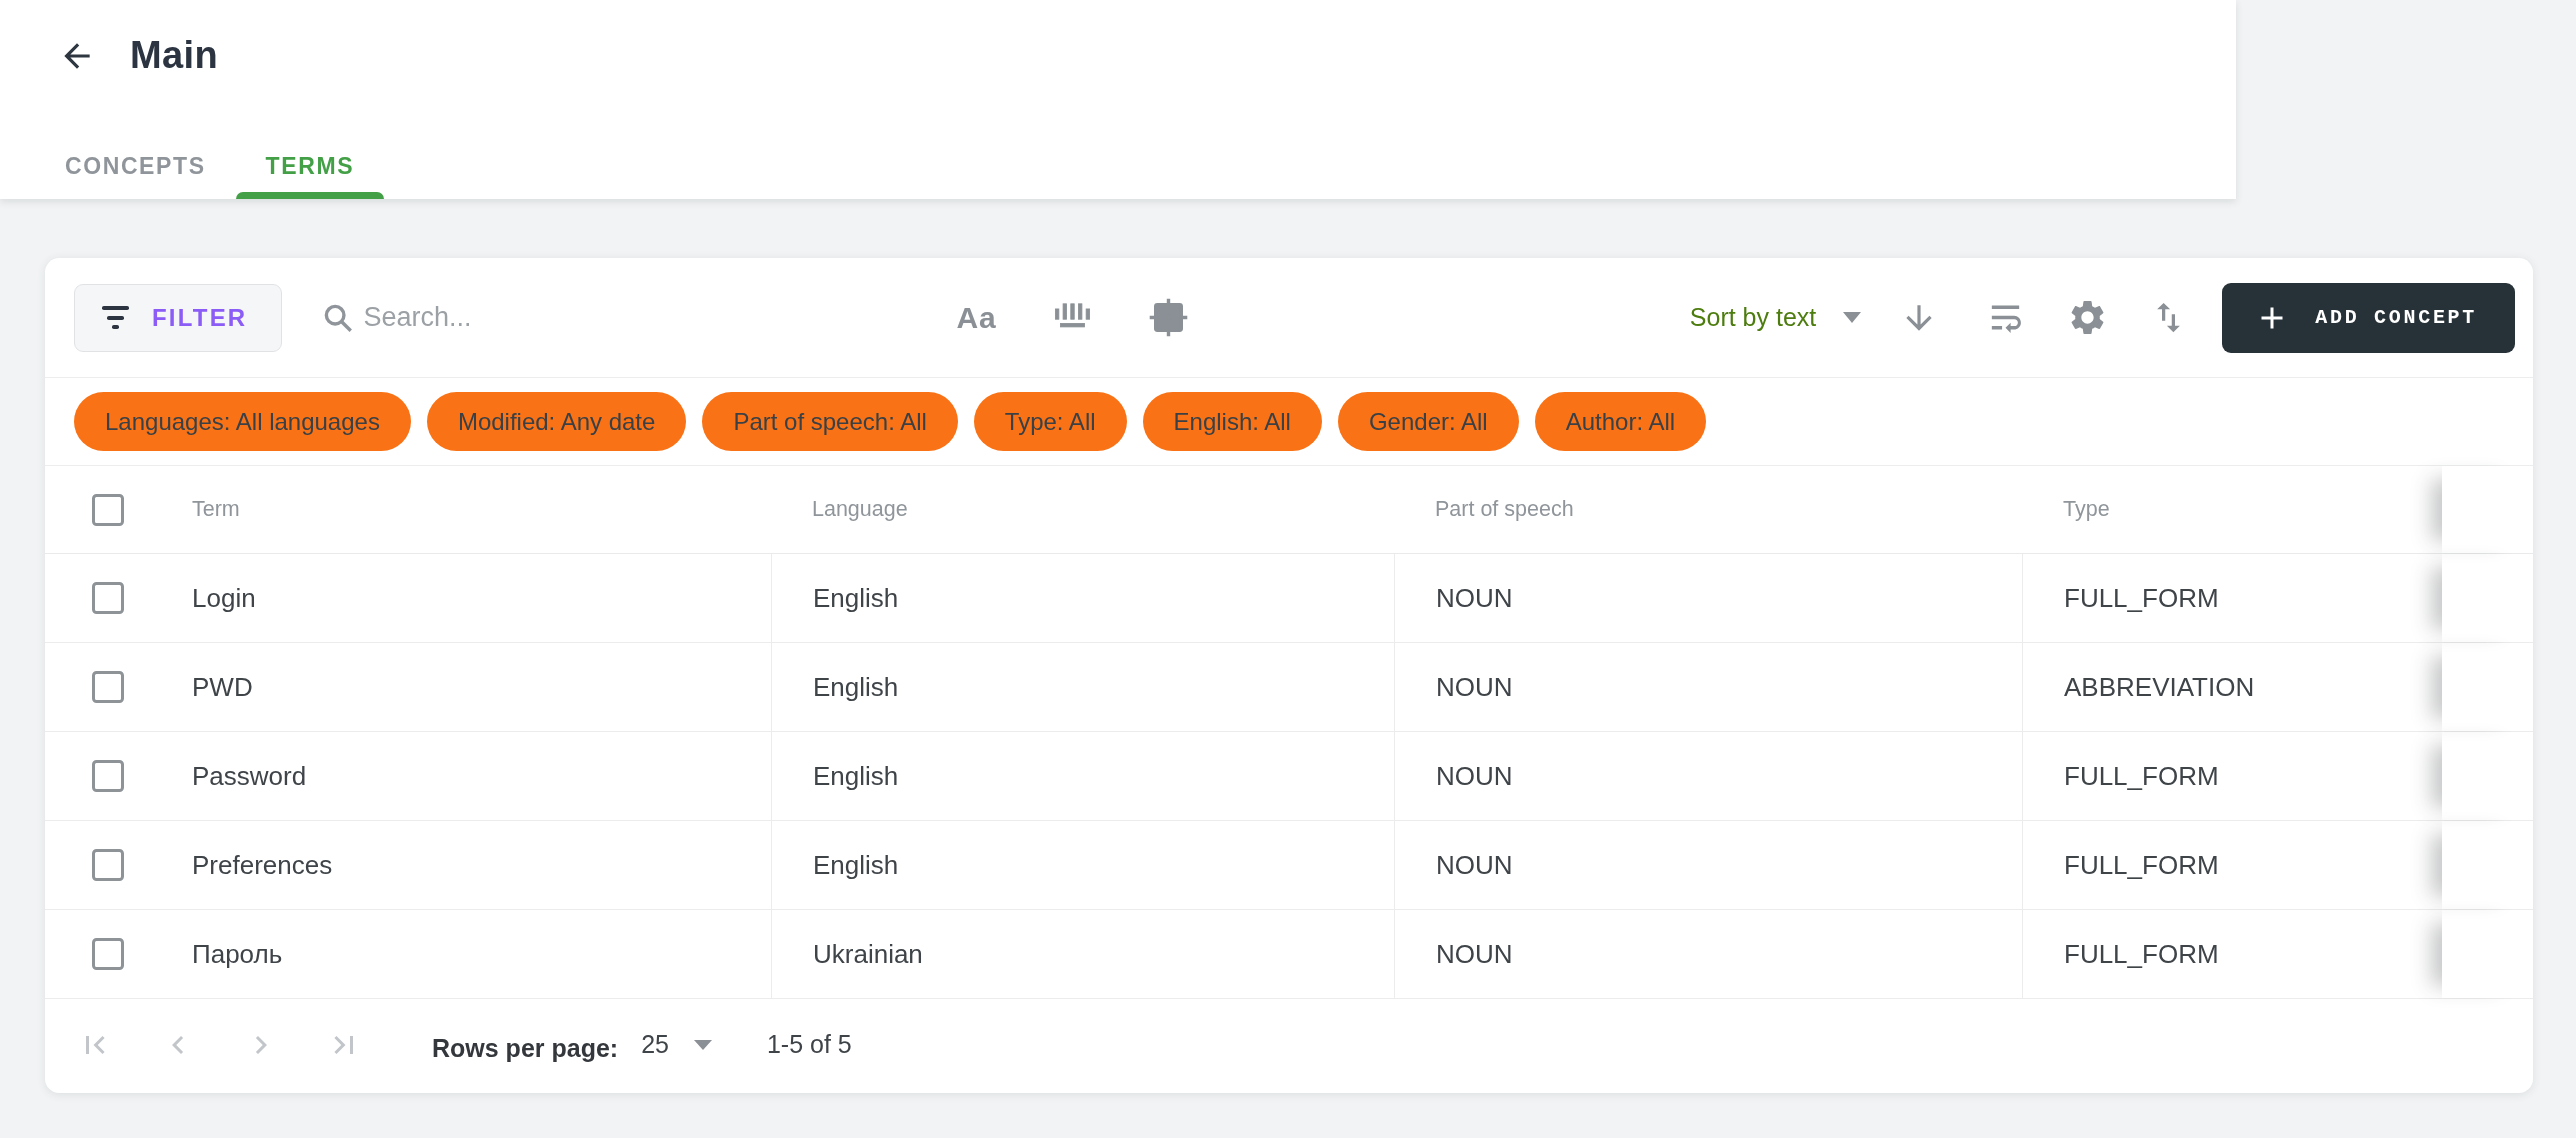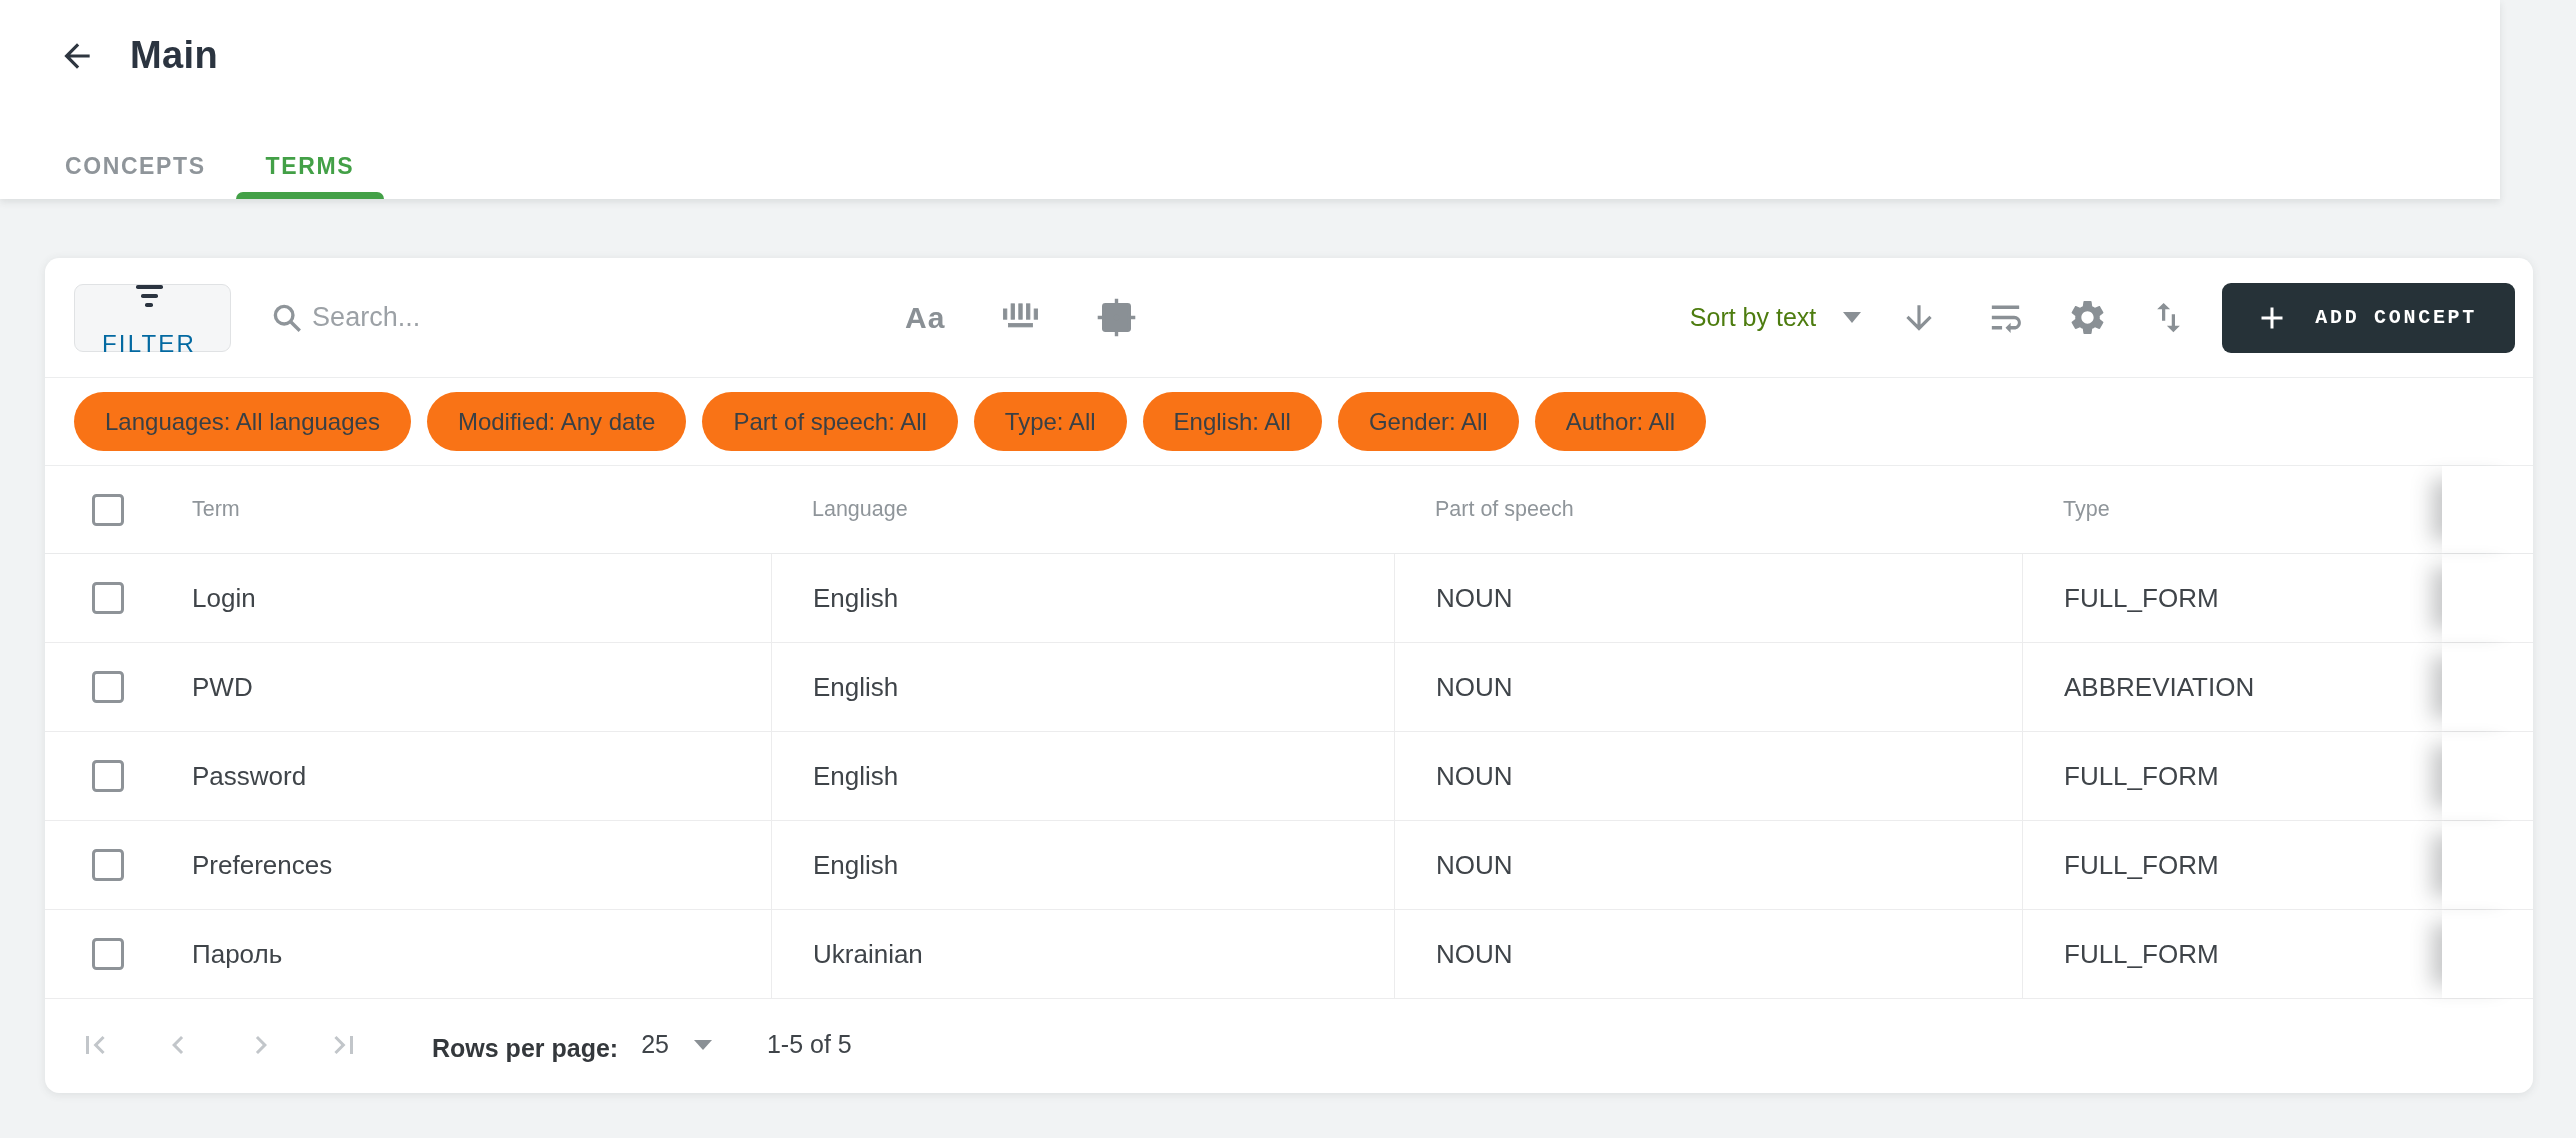--- a/index.html
+++ b/index.html
@@ -7,21 +7,21 @@
   body {
     font-family: "Liberation Sans", sans-serif;
     background:#F1F3F4;
     position:relative;
     overflow:hidden;
     color:#3F4449;
   }
 
   
   .topbar {
-    position:absolute; left:0; top:0; width:2500px; height:199px;
+    position:absolute; left:0; top:0; width:2236px; height:199px;
     background:#FFFFFF;
     box-shadow:0 2.7px 7.2px rgba(60,64,67,0.12);
     z-index:2;
   }
   .title-row { display:flex; align-items:center; gap:34px; padding:34px 0 0 57px; }
   .back-btn { width:39px; height:39px; border:none; background:transparent; cursor:pointer; display:flex; align-items:center; justify-content:center; }
   .back-btn svg { width:38px; height:38px; fill:#2E3640; }
   .page-title { font-size:38px; font-weight:700; color:#2B3440; letter-spacing:0.4px; }
 
   .tabs { position:absolute; left:35px; bottom:0; display:flex; height:66px; }
@@ -48,21 +48,21 @@
   
   .toolbar {
     height:120px; display:flex; align-items:center;
     padding:0 18px 0 29px;
     border-bottom:1.8px solid #ECEDEE;
   }
   .filter-btn {
     height:68px; padding:0 34px 0 27px;
     background:#F5F6F7; border:1.8px solid #E0E2E4; border-radius:9px;
     display:flex; align-items:center; gap:23px; cursor:pointer;
-    font-family:inherit; font-size:24px; font-weight:400; letter-spacing:2.2px; color:#0369a1;flex-direction:column;
+    font-family:inherit; font-size:24px; font-weight:700; letter-spacing:2.2px; color:#8b5cf6;
   }
   .filter-glyph { display:flex; flex-direction:column; align-items:center; gap:5.4px; }
   .filter-glyph i { display:block; height:4px; background:#2B3440; border-radius:1.8px; }
   .filter-glyph i:nth-child(1){ width:27px; }
   .filter-glyph i:nth-child(2){ width:17px; }
   .filter-glyph i:nth-child(3){ width:7.2px; }
 
   .search { margin-left:39px; display:flex; align-items:center; gap:8px; width:555px; }
   .search svg { width:34px; height:34px; flex:none; }
   .search input {

